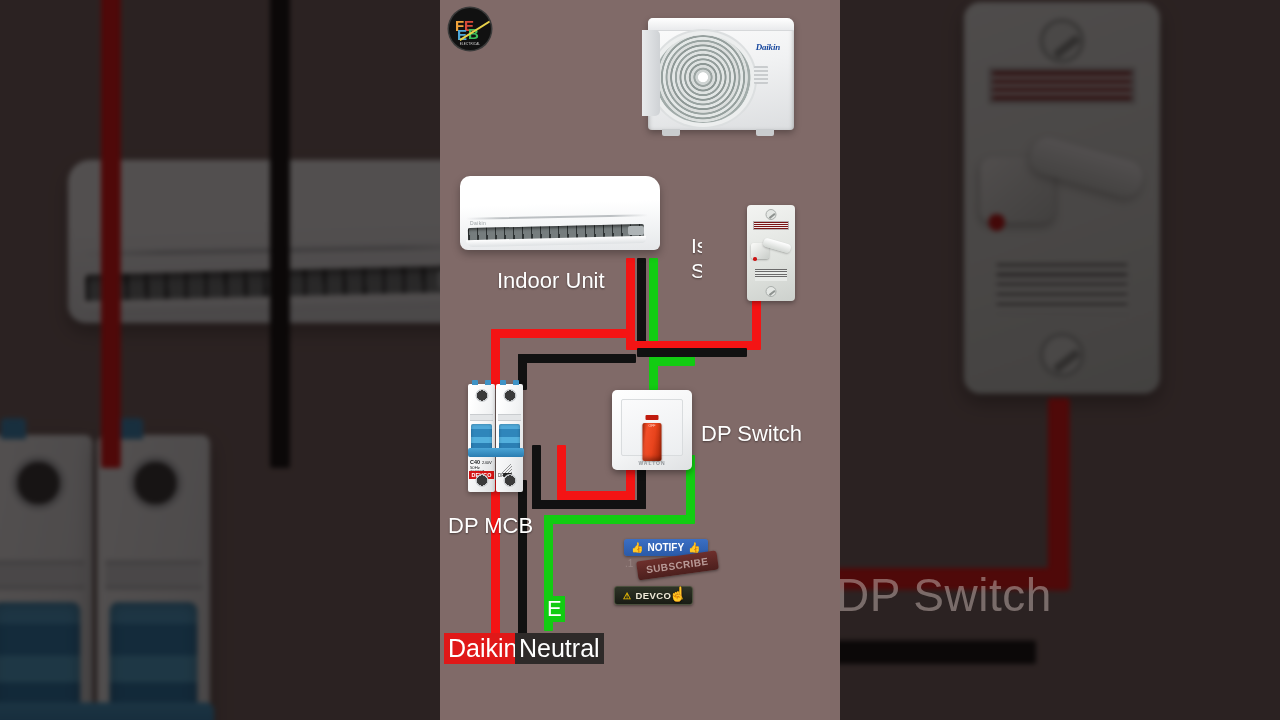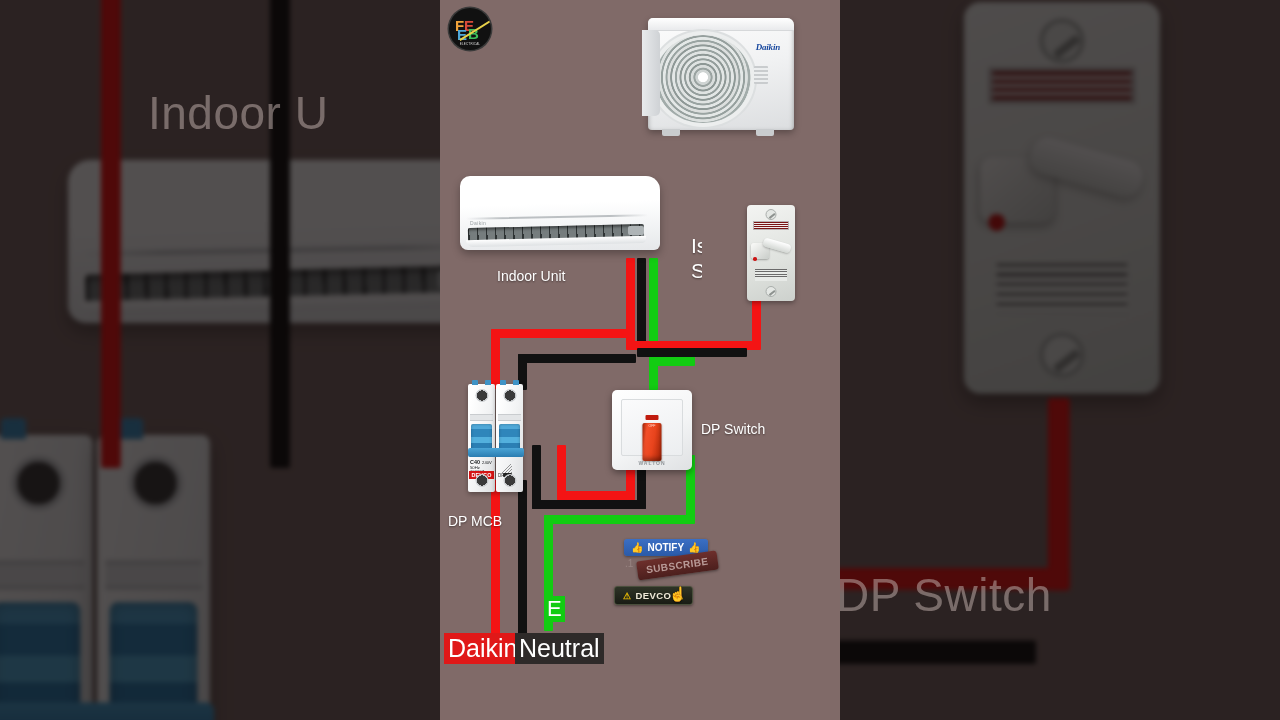--- a/index.html
+++ b/index.html
@@ -152,21 +152,21 @@
   .mcb-box { position:absolute; left:7px; top:89px; width:9px; height:4px;
              background:#222; border-radius:1px; }
   .mcb-brand { position:absolute; left:1px; bottom:13px; width:25px; height:8px;
                background:#d41414; color:#fff; font-size:5.4px; font-weight:bold;
                text-align:center; line-height:8px; letter-spacing:.2px; }
   .mcb-dp { position:absolute; left:30px; bottom:14px; font-size:4.5px; color:#333; }
   .mcb-sym { position:absolute; left:30px; bottom:19px; width:14px; height:9px;
              background:repeating-linear-gradient(135deg,#555 0 .4px,transparent .4px 2.2px); opacity:.6; }
 
   
-  .lbl { position:absolute; color:#ffffff; font-size:14px; white-space:nowrap;
+  .lbl { position:absolute; color:#ffffff; font-size:22px; white-space:nowrap;
          text-shadow:0 1px 2px rgba(0,0,0,.45); }
   .lbl-e { position:absolute; color:#ffffff; font-size:22px; font-weight:500;
            background:#12cc12; padding:0 3px; }
   .tag { position:absolute; color:#fff; font-size:25px; padding:1px 4px; white-space:nowrap; }
   .tag-phase { background:#e01818; }
   .tag-neutral { background:#2e2a29;text-align:center; }
 
   
   .clip-wrap { position:absolute; overflow:hidden; }
   .clip-wrap .lbl { position:static; display:block; }
@@ -230,21 +230,20 @@
             <div class="mcb-notch"></div>
           <div class="mcb-toggle"></div>
         </div>
         <div class="mcb-bar"></div>
       </div>
 
       <div class="wire w-red" style="left:155px; top:-20px; width:9px; height:260px;"></div>
       <div class="wire w-black" style="left:232px; top:-20px; width:9px; height:260px;"></div>
     </div>
     <div class="shade"></div>
-    <div class="ghost-text" style="left:148px; top:86px;">Indoor U</div>
   </div>
 
   <div class="bgpanel" id="bg-right">
     <div class="inner" style="left:-20px; top:-70px; transform:scale(2.4); transform-origin:0 0;">
       <div class="isolator" style="left:60px; top:30px; transform:scale(1.7); transform-origin:0 0;">
         <div class="iso-screw" style="top:4px;"></div>
         <div class="iso-label"></div>
         <div class="iso-handle">
           <div class="iso-knob"></div>
             <div class="iso-lever"></div>

